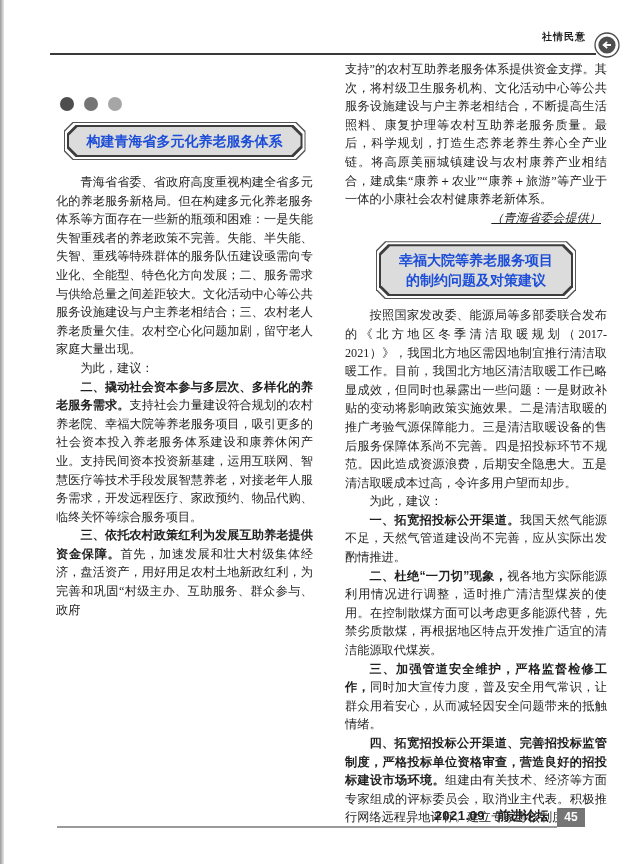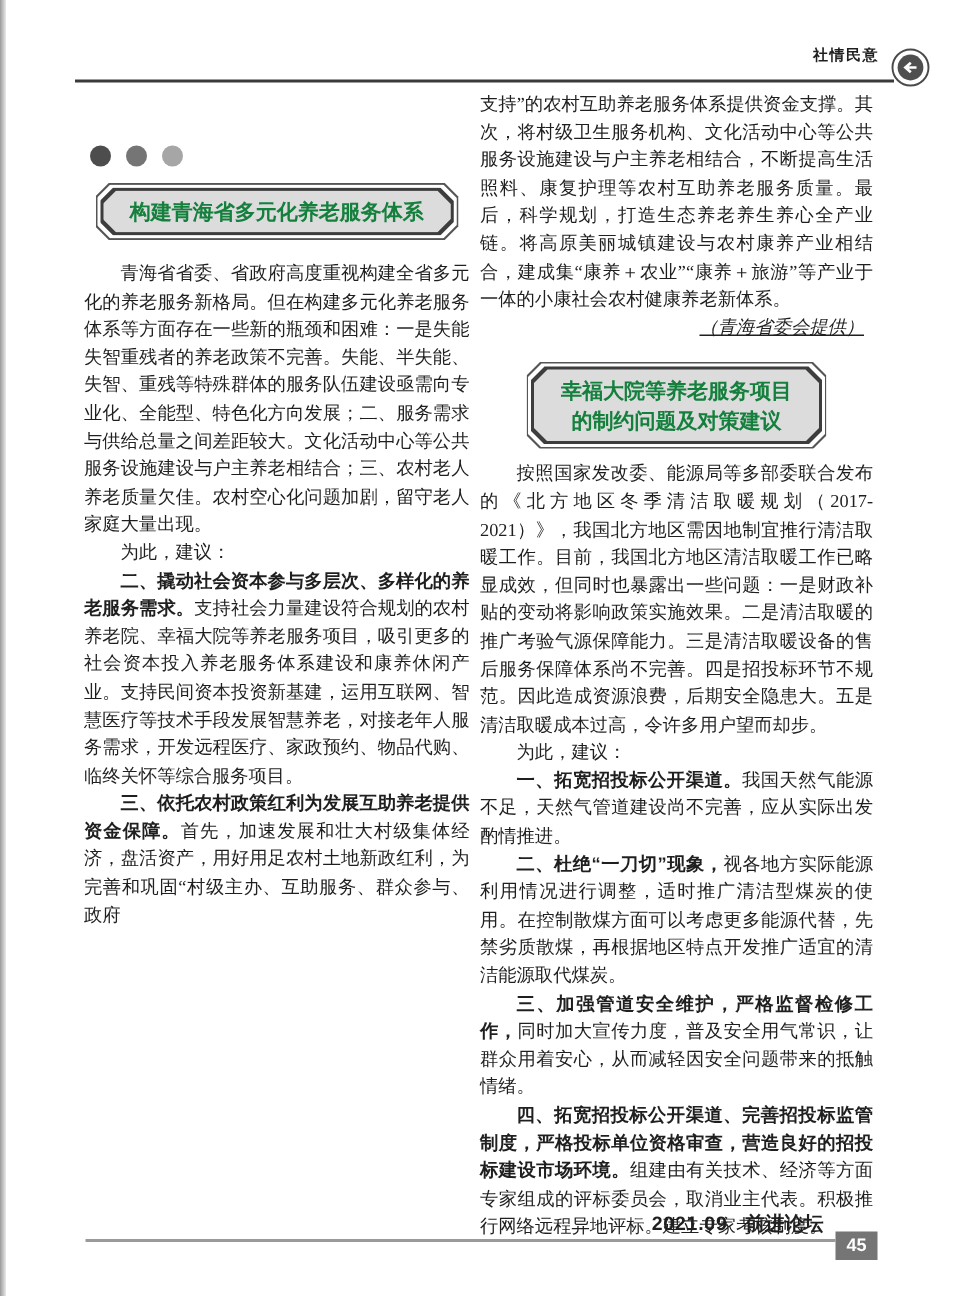--- a/index.html
+++ b/index.html
@@ -14,37 +14,37 @@
   .header-rule{position:absolute;left:50px;right:48px;top:53px;height:1.5px;background:#3a3a3a;}
   .section-label{position:absolute;right:58px;top:30px;font-size:10px;font-weight:bold;
     font-family:"Liberation Sans","DejaVu Sans",sans-serif;letter-spacing:1px;}
   .header-icon{position:absolute;right:24px;top:32px;width:26px;height:26px;}
   
   .page-footer{position:absolute;left:0;top:800px;width:100%;height:40px;}
   .footer-rule{position:absolute;left:57px;top:26px;width:500px;height:1.5px;background:#9a9a9a;}
   .footer-text{position:absolute;right:95px;top:7px;font-size:13px;font-weight:bold;
     font-family:"Liberation Sans","DejaVu Sans",sans-serif;}
   .footer-text .issue{letter-spacing:.5px;margin-right:12px;}
-  .page-badge{position:absolute;left:557px;top:21px;width:28px;height:19px;background:#757575;
+  .page-badge{position:absolute;left:557px;top:8px;width:28px;height:19px;background:#757575;
     color:#fff;font-size:12px;font-weight:bold;text-align:center;line-height:19px;
     font-family:"Liberation Sans","DejaVu Sans",sans-serif;}
   
   .col{position:absolute;font-size:12.2px;line-height:18.6px;}
   .col-left{left:56px;top:90px;width:257px;}
-  .col-right{left:320px;top:60px;width:262px;}
+  .col-right{left:345px;top:60px;width:262px;}
   .dots{margin:7px 4px 11px 4px;height:14px;}
   .dots span{display:inline-block;width:14px;height:14px;border-radius:50%;margin-right:10px;}
   
   .tb{clip-path:polygon(9px 0,calc(100% - 9px) 0,100% 9px,100% calc(100% - 9px),
       calc(100% - 9px) 100%,9px 100%,0 calc(100% - 9px),0 9px);}
   .tb-outer{background:#555;padding:1px;margin:0 auto 13px auto;width:max-content;max-width:100%;}
   .tb-mid{background:#fff;padding:2px;}
   .tb-inner{background:#3d3d3d;padding:2px;}
   .tb-fill{background:#dcdcdc;padding:4px 18px;text-align:center;font-size:14px;line-height:20px;
-    font-weight:bold;font-family:"Liberation Sans","DejaVu Sans",sans-serif;color:#15803d;}
+    font-weight:bold;font-family:"Liberation Sans","DejaVu Sans",sans-serif;color:#1d4ed8;}
   .col-left .tb-outer{margin-top:0;}
   .col-right .tb-outer{margin-top:14px;margin-bottom:7px;}
   
   .para{margin:0;text-indent:2em;text-align:justify;}
   .para.noindent{text-indent:0;}
   .para .lead{font-family:"Liberation Sans","DejaVu Sans",sans-serif;font-weight:bold;}
   .attribution{margin:0;text-indent:0;text-align:right;font-style:italic;padding-right:6px;text-decoration:underline;}
 </style>
 </head>
 <body>

